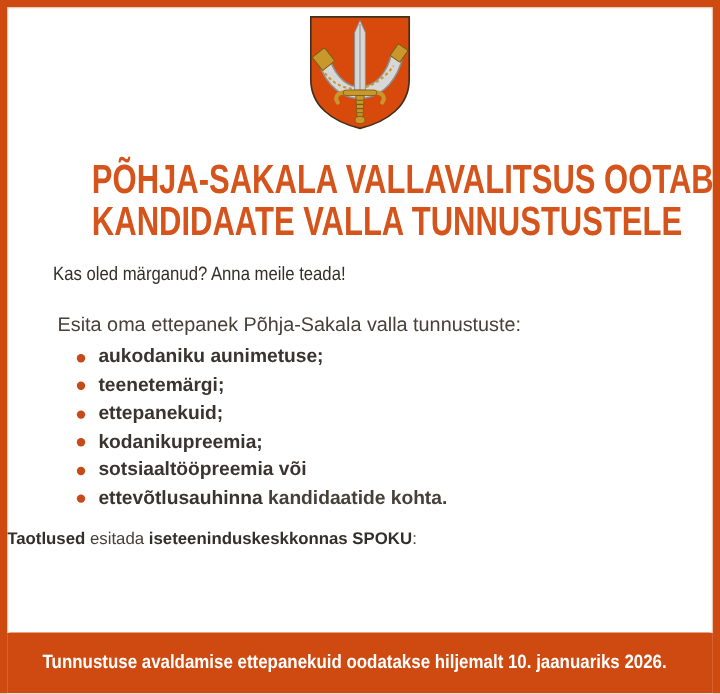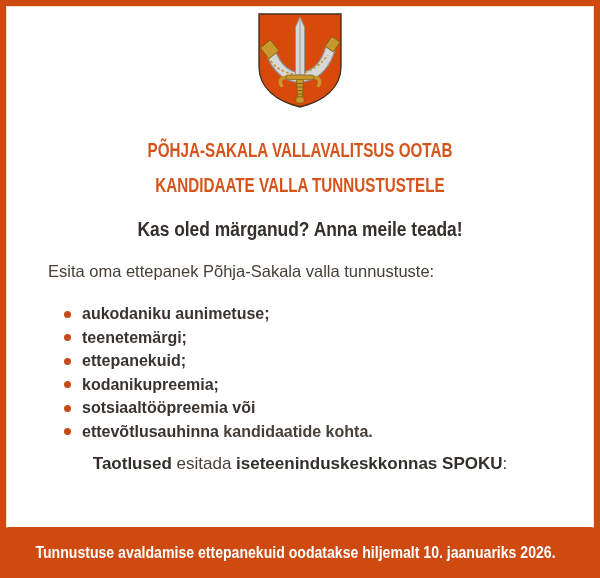--- a/index.html
+++ b/index.html
@@ -19,44 +19,44 @@
     border:6px solid var(--brand-orange);
     border-bottom:none;
     box-shadow:inset 0 0 0 1px #f2e3d8;
     font-family:"Liberation Sans", sans-serif;
     overflow:hidden;
   }
   .crest{display:block;margin:6px auto 0;}
   .main-heading{
     margin:24px 0 0;text-align:center;
     color:var(--heading-orange);
-    font-size:20px;line-height:35px;font-weight:bold;
+    font-size:34px;line-height:35px;font-weight:bold;
   }
   .main-heading .hl{display:block;white-space:nowrap;transform:scaleX(0.76);transform-origin:50% 50%;}
   .subheading{
-    margin:13px 0 0;text-align:center;color:var(--text-dark);
-    font-size:20px;line-height:26px;font-weight:bold;
+    margin:13px 0 0;text-align:left;color:var(--text-dark);
+    font-size:16px;line-height:26px;font-weight:normal;
   }
   .subheading .hl{display:block;white-space:nowrap;transform:scaleX(0.87);transform-origin:50% 50%;}
   .intro{
     margin:18px 0 0 42px;font-size:16.5px;line-height:22px;color:var(--text-body);
   }
-  .bullets{list-style:none;margin:20px 0 0;padding:0 0 0 58px;}
+  .bullets{list-style:none;margin:4px 0 0;padding:0 0 0 58px;}
   .bullets li{
     position:relative;padding-left:18px;
     font-size:16px;font-weight:bold;line-height:23.5px;color:#3a3430;
     white-space:nowrap;
   }
   .bullets li::before{
     content:"";position:absolute;left:0;top:8.5px;width:7px;height:7px;
     border-radius:50%;background:var(--bullet-orange);
   }
   .bullets li .rest{font-weight:bold;color:var(--text-body);}
   .submission{
-    margin:8px 0 0;text-align:center;font-size:17px;line-height:26px;color:var(--text-dark);
+    margin:8px 0 0;text-align:left;font-size:14px;line-height:26px;color:var(--text-dark);
   }
   .submission .b{font-weight:bold;}
   .submission .mid{font-weight:normal;color:var(--text-body);}
   .submission .url{display:block;font-weight:normal;color:var(--text-body);}
   .footer{
     position:absolute;left:-6px;right:-6px;bottom:0;height:51px;
     background:var(--brand-orange);
     border-radius:9px 9px 0 0;
     display:flex;align-items:center;justify-content:flex-start;
     color:#ffffff;font-weight:bold;font-size:16px;

